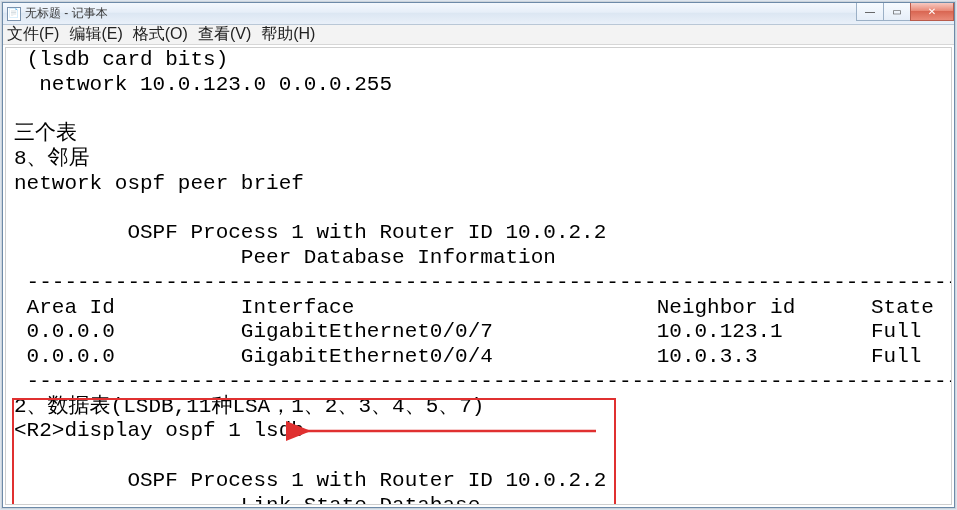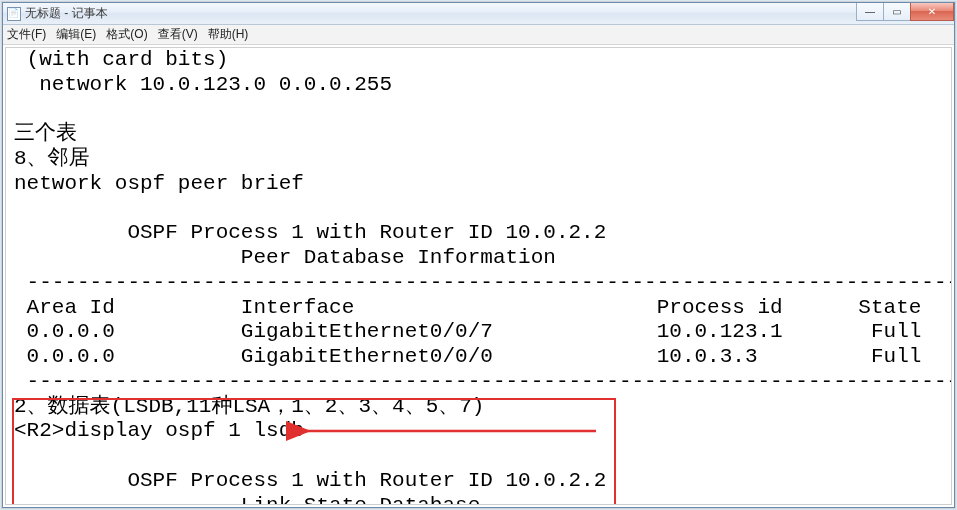--- a/index.html
+++ b/index.html
@@ -55,21 +55,21 @@
     color: #fff;
     border-color: #b85a4a;
     width: 44px;
   }
   .menubar {
     height: 20px;
     background: #f3f3f3;
     border-bottom: 1px solid #d7d7d7;
     display: flex;
     align-items: center;
-    font-size: 12px;
+    font-size: 16px;
     color: #222;
     padding-left: 4px;
   }
   .menubar span { margin-right: 10px; }
   .editor {
     position: absolute;
     left: 2px; right: 2px; top: 44px; bottom: 2px;
     border: 1px solid #cfcfcf;
     background: #fff;
     overflow: hidden;
@@ -110,33 +110,33 @@
 
   <div class="menubar">
     <span>文件(F)</span>
     <span>编辑(E)</span>
     <span>格式(O)</span>
     <span>查看(V)</span>
     <span>帮助(H)</span>
   </div>
 
   <div class="editor">
-    <div class="content"><span> (with card bits)</span>
+    <div class="content"><span> (lsdb card bits)</span>
 <span>  network 10.0.123.0 0.0.0.255</span>
 <span></span>
 <span>三个表</span>
 <span>8、邻居</span>
 <span>network ospf peer brief</span>
 <span></span>
 <span>         OSPF Process 1 with Router ID 10.0.2.2</span>
 <span>                  Peer Database Information</span>
 <span> ----------------------------------------------------------------------------</span>
-<span> Area Id          Interface                        Process id      State</span>
+<span> Area Id          Interface                        Neighbor id      State</span>
 <span> 0.0.0.0          GigabitEthernet0/0/7             10.0.123.1       Full</span>
-<span> 0.0.0.0          GigabitEthernet0/0/0             10.0.3.3         Full</span>
+<span> 0.0.0.0          GigabitEthernet0/0/4             10.0.3.3         Full</span>
 <span> ----------------------------------------------------------------------------</span>
 <span>2、数据表(LSDB,11种LSA，1、2、3、4、5、7)</span>
 <span>&lt;R2&gt;display ospf 1 lsdb</span>
 <span></span>
 <span>         OSPF Process 1 with Router ID 10.0.2.2</span>
 <span>                  Link State Database</span>
 </div>
 
     <div class="hl-box" style="left: 6px; top: 350px; width: 604px; height: 114px;"></div>
     <svg class="hl-arrow" style="left:0;top:0;" width="953" height="470">

